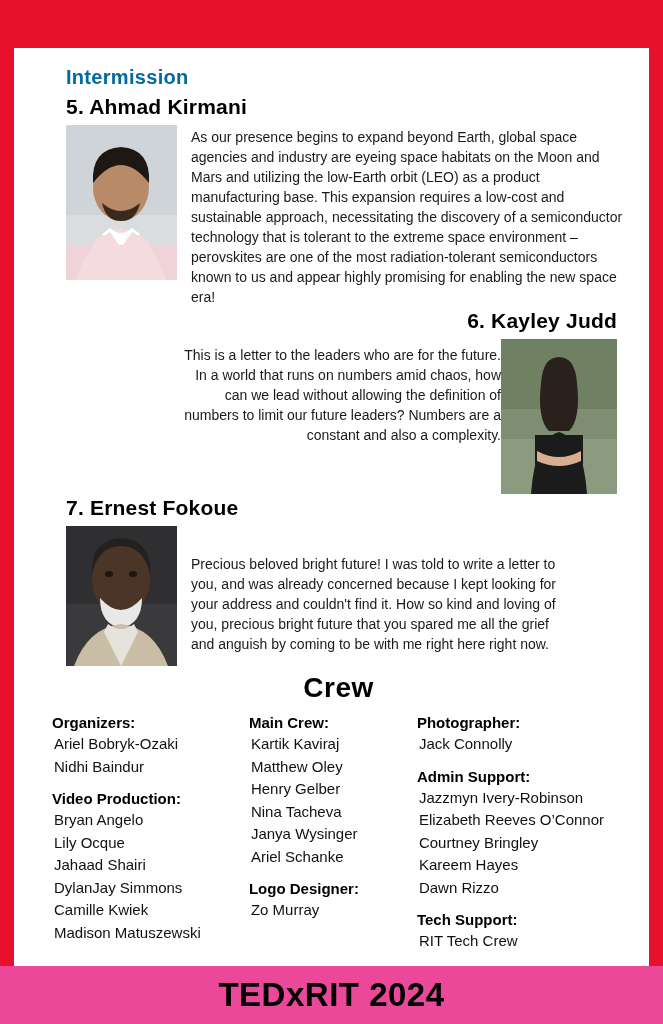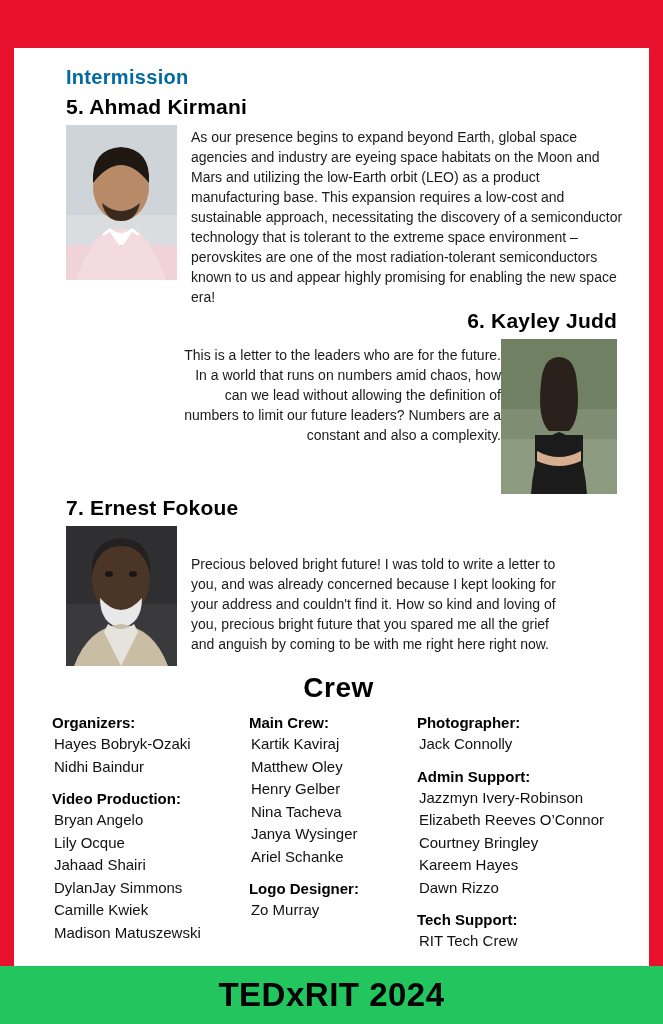--- a/index.html
+++ b/index.html
@@ -29,21 +29,21 @@
     top: 0; left: -14px;
     width: 663px;
     height: 48px;
     background: #e8112d;
   }
   .bottom-bar {
     position: absolute;
     bottom: 0; left: -14px;
     width: 663px;
     height: 58px;
-    background: #22c55e;
+    background: #ec4899;
     display: flex;
     align-items: center;
     justify-content: center;
   }
   .bottom-bar .footer-text {
     font-size: 33px;
     font-weight: bold;
     color: #000000;
     letter-spacing: 0.5px;
     font-family: "Liberation Sans", sans-serif;
@@ -225,21 +225,21 @@
       <div class="desc">Precious beloved bright future! I was told to write a letter to you, and was already concerned because I kept looking for your address and couldn't find it. How so kind and loving of you, precious bright future that you spared me all the grief and anguish by coming to be with me right here right now.</div>
     </div>
 
     <div class="crew-heading">Crew</div>
 
     <div class="crew-cols">
 
       <div class="crew-col col1">
         <div class="crew-group">
           <div class="crew-group-title">Organizers:</div>
-          <div class="crew-name">Hayes Bobryk-Ozaki</div>
+          <div class="crew-name">Ariel Bobryk-Ozaki</div>
           <div class="crew-name">Nidhi Baindur</div>
         </div>
         <div class="crew-group">
           <div class="crew-group-title">Video Production:</div>
           <div class="crew-name">Bryan Angelo</div>
           <div class="crew-name">Lily Ocque</div>
           <div class="crew-name">Jahaad Shairi</div>
           <div class="crew-name">DylanJay Simmons</div>
           <div class="crew-name">Camille Kwiek</div>
           <div class="crew-name">Madison Matuszewski</div>

